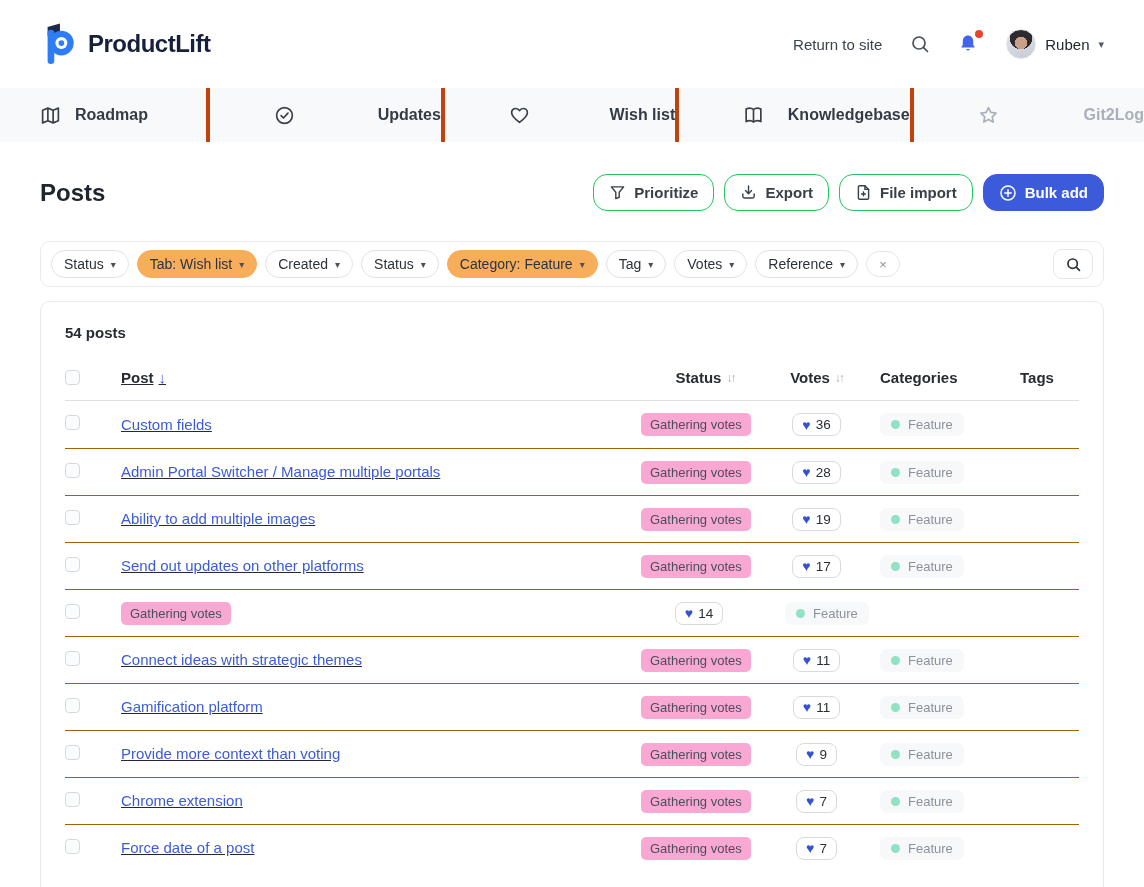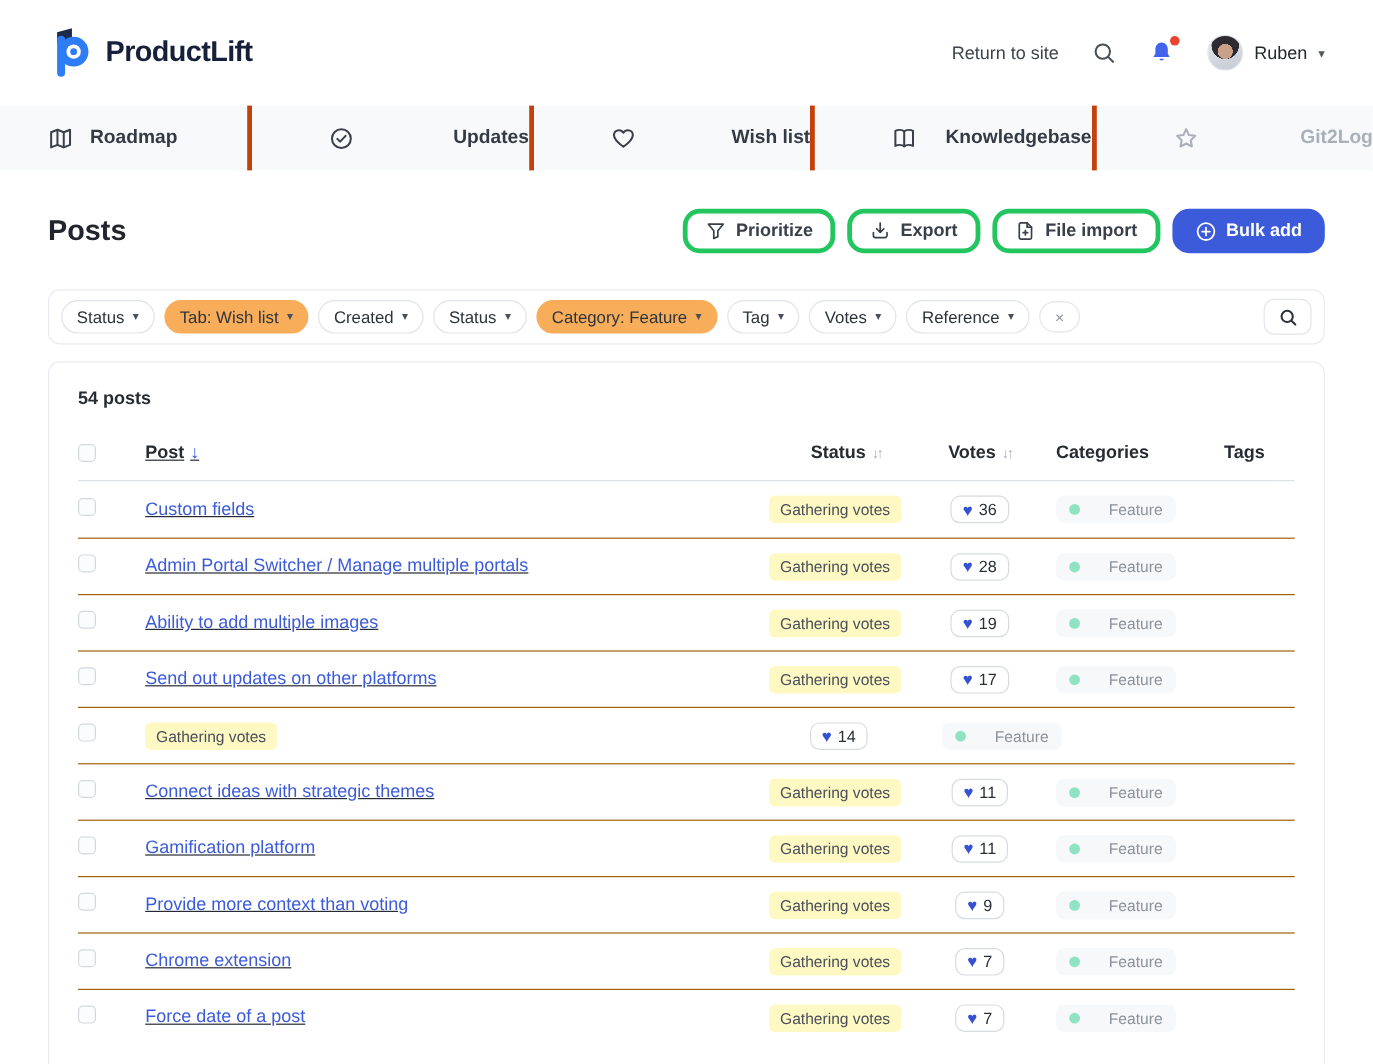--- a/index.html
+++ b/index.html
@@ -33,21 +33,21 @@
   .nav-item.muted { color:#a9b0ba; }
   .nav-item svg { flex:0 0 auto; }
 
   
   .main { padding:0 40px; }
   .page-head { margin-top:32px; display:flex; align-items:center; }
   .page-title { font-size:24px; font-weight:700; color:#21262e; }
   .page-actions { margin-left:auto; display:flex; gap:10px; }
   .btn { height:37px; display:inline-flex; align-items:center; gap:8px; padding:0 15px;
     font-size:15px; font-weight:600; color:#3a4049; background:#fff;
-    border:4px solid #22c55e; border-radius:14px; cursor:pointer; }
+    border:1px solid #22c55e; border-radius:14px; cursor:pointer; }
   .btn-primary { background:#3b5bdb; border-color:#3b5bdb; color:#fff; }
 
   
   .filter-bar { margin-top:30px; border:1px solid #e7eaee; border-radius:10px;
     padding:7px 10px; display:flex; align-items:center; gap:8px; }
   .chip { height:28px; display:inline-flex; align-items:center; gap:7px; padding:0 12px;
     font-size:14px; color:#2d333b; background:#fff; border:1px solid #dfe3e8;
     border-radius:15px; cursor:pointer; white-space:nowrap; }
   .chip::after { content:"▾"; font-size:10px; color:#4a5059; }
   .chip.active { background:#f8ad5b; border-color:#f8ad5b; }
@@ -67,28 +67,28 @@
   .th.c-status, .th.c-votes { justify-content:center; }
   .th.c-cats, .th.c-tags { padding-left:16px; }
   .sort-active { color:#3b5bdb; font-size:15px; font-weight:400; }
   .sort-both { color:#aab1b9; font-size:12px; font-weight:400; letter-spacing:-2px; }
   .trow { height:47px; }
   .trow + .trow { border-top:1px solid #a16207; }
   .checkbox { width:15px; height:15px; border:1.5px solid #d4d9de; border-radius:4px; background:#fbfcfd; display:inline-block; cursor:pointer; }
   .c-post { padding-left:12px;text-decoration:underline; }
   .post-link { font-size:15px; color:#3b5bdb; text-decoration:none; cursor:pointer; }
   .c-status { padding-left:12px; }
-  .badge-status { display:inline-block; background:#fef9c3; color:#4a4f5a; font-size:13px;
+  .badge-status { display:inline-block; background:#f9a8d4; color:#4a4f5a; font-size:13px;
     padding:4px 9px; border-radius:5px; white-space:nowrap; }
   .c-votes { display:flex; justify-content:center; }
   .votes-pill { display:inline-flex; align-items:center; gap:5px; border:1px solid #d7dbe0;
     border-radius:8px; padding:3px 9px; font-size:13.5px; color:#2a2f36; cursor:pointer; background:#fff; }
   .heart { color:#3451d1; font-size:14px; line-height:1; }
   .c-cats { padding-left:16px; }
-  .cat-pill { display:inline-flex; align-items:center; gap:24px; background:#f7f8f9;
+  .cat-pill { display:inline-flex; align-items:center; gap:8px; background:#f7f8f9;
     border-radius:7px; padding:4px 11px; font-size:13px; color:#8b929c; }
   .dot { width:9px; height:9px; border-radius:50%; background:#8fe2c2; display:inline-block; }
 </style>
 </head>
 <body>
 
 <div class="top-header">
   <div class="brand">
     <svg width="38" height="44" viewBox="0 0 40 46">
       <path fill="#1c2b4a" d="M8 5 L21 1.5 L21 11 L8 14.5 Z"></path>

